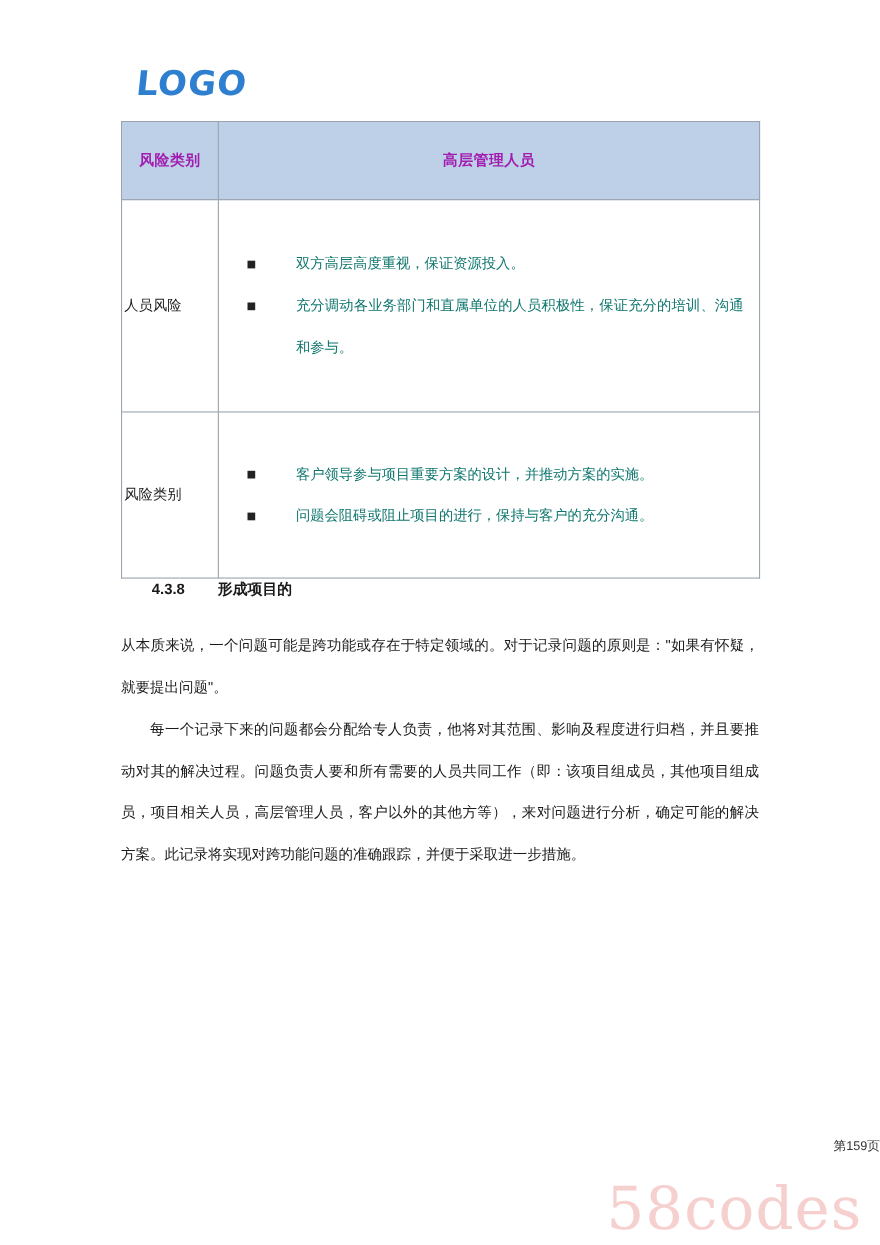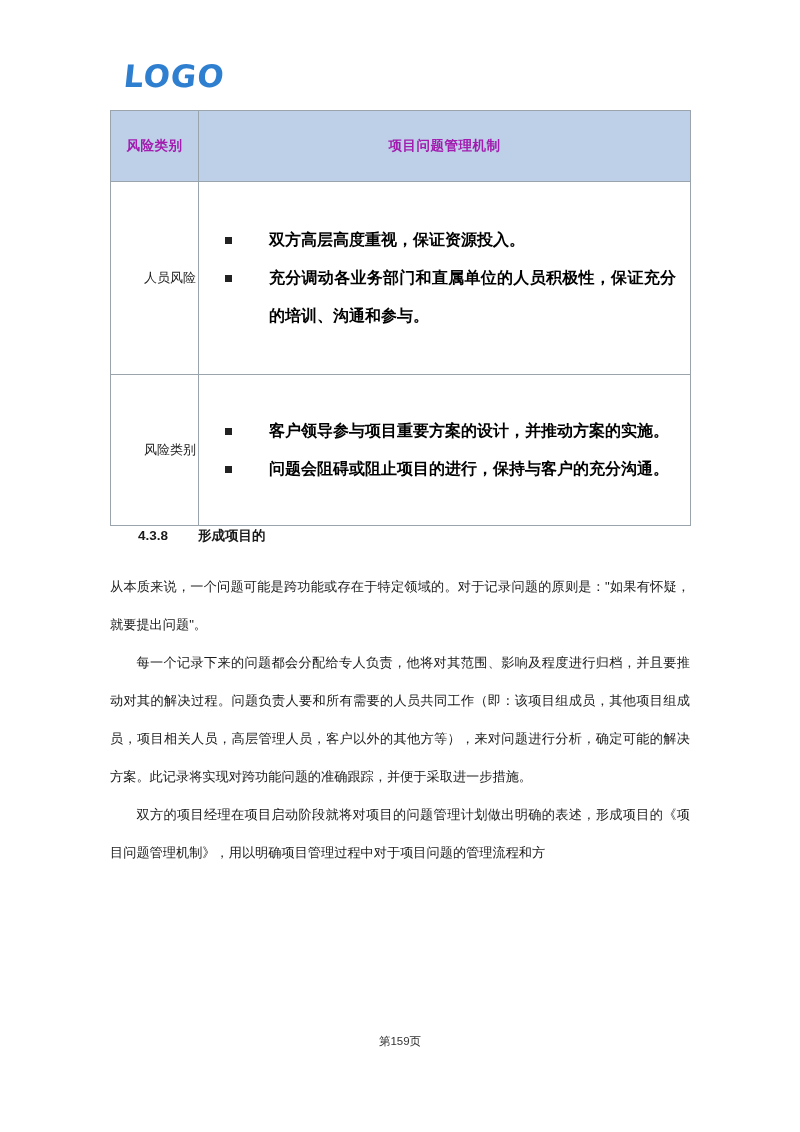--- a/index.html
+++ b/index.html
@@ -57,41 +57,40 @@
     font-size: 13.5px;
     font-weight: bold;
     color: #a21caf;
     height: 68px;
     text-align: center;
     letter-spacing: 0.5px;
   }
   .col-cat { width: 88px; }
   .col-pts { width: 492px; }
   td.cat-cell {
-    text-align: right;
+    text-align: left;
     font-size: 13px;
     color: #1a1a1a;
     padding: 4px 2px;
   }
   td.pts-cell {
     padding: 16px 14px 16px 26px;
   }
   ul.pts {
     list-style: none;
     margin: 0;
     padding: 0;
   }
   ul.pts li {
     position: relative;
-    font-size: 16px;
+    font-size: 13px;
     line-height: 38px;
-    color: #000000;
+    color: #0f766e;
     padding-left: 44px;
     text-align: justify;
-    font-weight: bold;
   }
   ul.pts li .bullet {
     position: absolute;
     left: 0;
     top: 0;
     width: 7px;
     height: 7px;
     background: #222;
     display: inline-block;
     margin-top: 16px;
@@ -127,21 +126,21 @@
   }
   .body-text p.indent {
     text-indent: 2em;
   }
   
   .footer {
     position: absolute;
     left: 0;
     right: 0;
     top: 1034px;
-    text-align: center;
+    text-align: right;
     font-size: 11.5px;
     color: #333;
   }
   
   .watermark {
     position: absolute;
     right: 16px;
     bottom: 2px;
     font-family: "DejaVu Serif", serif;
     font-size: 54px;
@@ -161,21 +160,21 @@
   </div>
 
   <table class="risk-table">
     <colgroup>
       <col class="col-cat">
       <col class="col-pts">
     </colgroup>
     <thead>
       <tr>
         <th>风险类别</th>
-        <th>项目问题管理机制</th>
+        <th>高层管理人员</th>
       </tr>
     </thead>
     <tbody>
       <tr class="row-people">
         <td class="cat-cell">人员风险</td>
         <td class="pts-cell">
           <ul class="pts">
             <li>
               <span class="bullet"></span>
               <span>双方高层高度重视，保证资源投入。</span>
@@ -205,21 +204,21 @@
     </tbody>
   </table>
 
   <div class="heading">
     <span class="num">4.3.8</span><span>形成项目的</span>
   </div>
 
   <div class="body-text">
     <p>从本质来说，一个问题可能是跨功能或存在于特定领域的。对于记录问题的原则是："如果有怀疑，就要提出问题"。</p>
     <p class="indent">每一个记录下来的问题都会分配给专人负责，他将对其范围、影响及程度进行归档，并且要推动对其的解决过程。问题负责人要和所有需要的人员共同工作（即：该项目组成员，其他项目组成员，项目相关人员，高层管理人员，客户以外的其他方等），来对问题进行分析，确定可能的解决方案。此记录将实现对跨功能问题的准确跟踪，并便于采取进一步措施。</p>
-    <p class="indent">双方的项目经理在项目启动阶段就将对项目的问题管理计划做出明确的表述，形成项目的《项目问题管理机制》，用以明确项目管理过程中对于项目问题的管理流程和方</p>
   </div>
 
   <div class="footer">
     <span>第159页</span>
   </div>
 
+  <div class="watermark">58codes</div>
 
 </div>
 
 </body></html>

